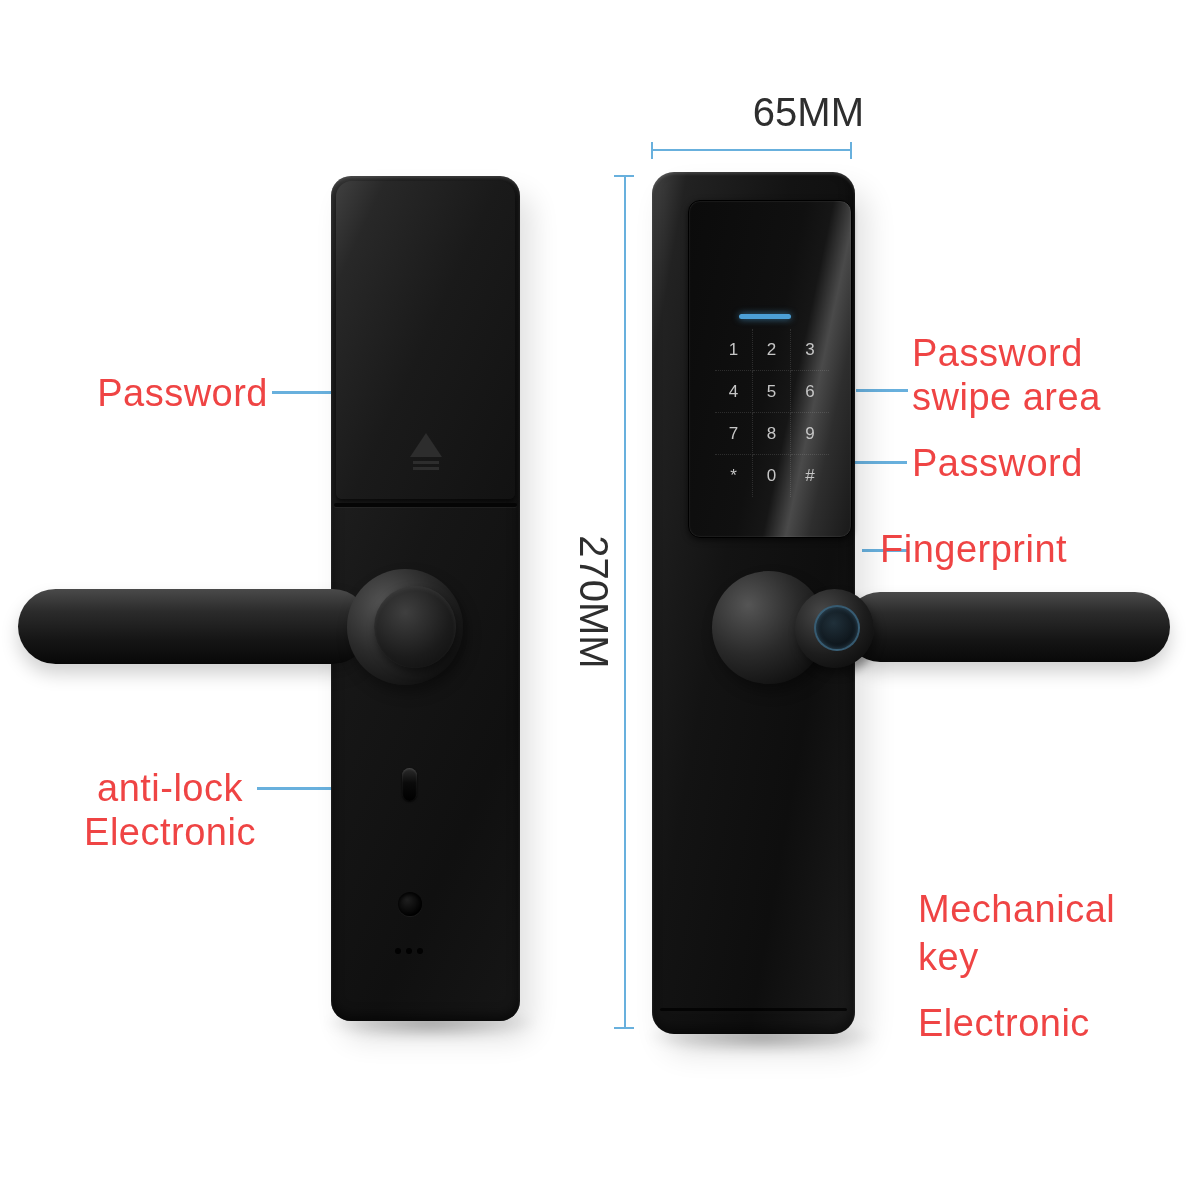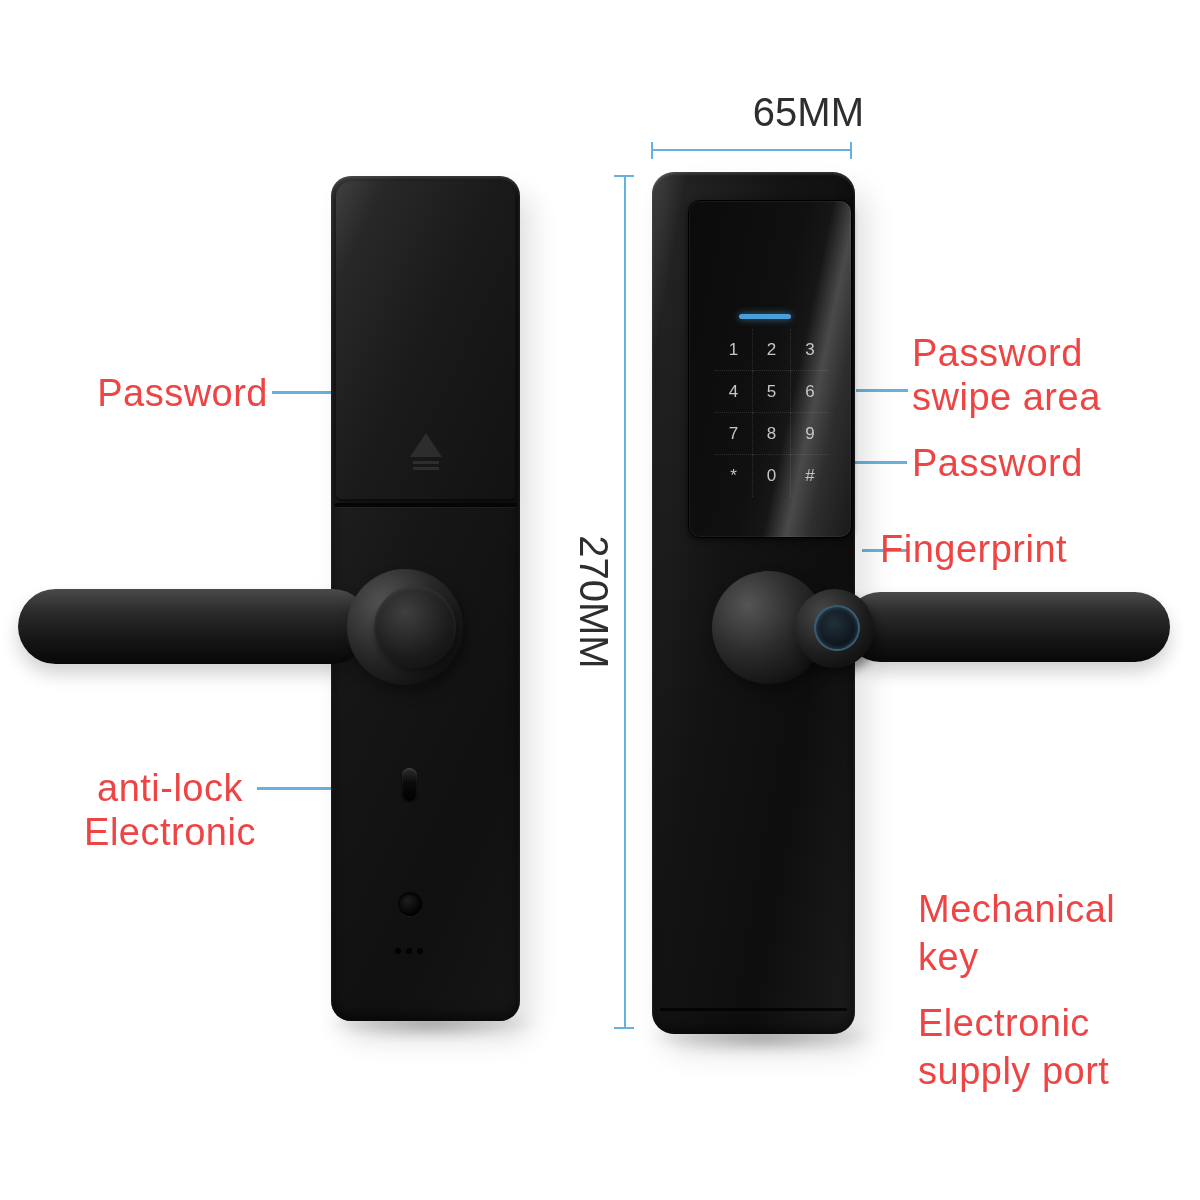--- a/index.html
+++ b/index.html
@@ -194,16 +194,15 @@
 
   <div class="abs label lbl-fingerprint">Fingerprint</div>
 
   <div class="abs label lbl-mechanical">
     <div>Mechanical</div>
     <div>key</div>
   </div>
 
   <div class="abs label lbl-emergency">
     <div>Electronic</div>
-    <div>supply port</div>
   </div>
 
 </div>
 
 </body></html>

